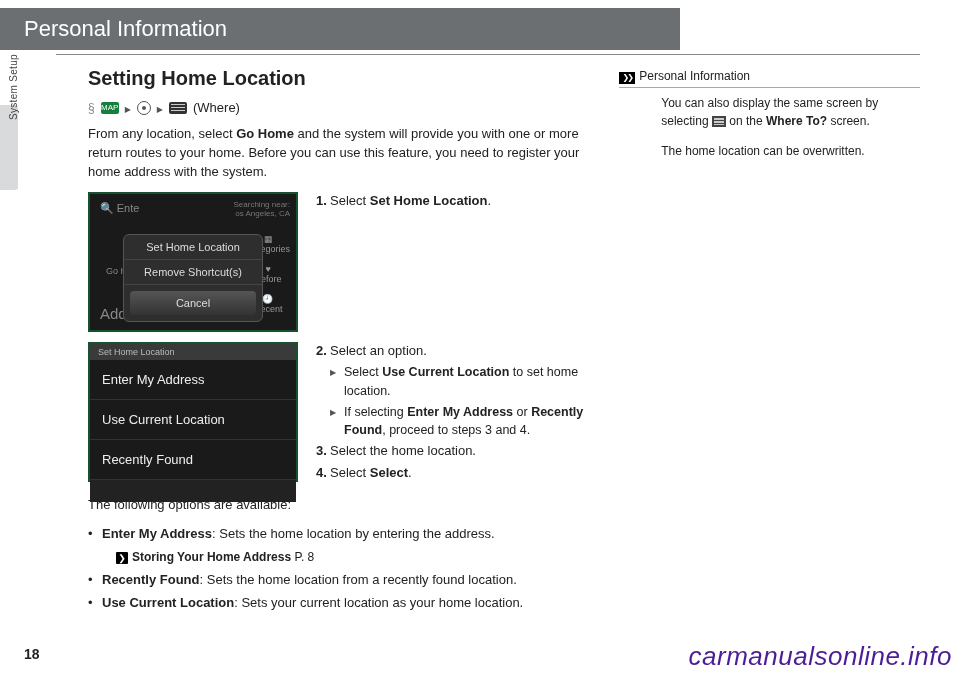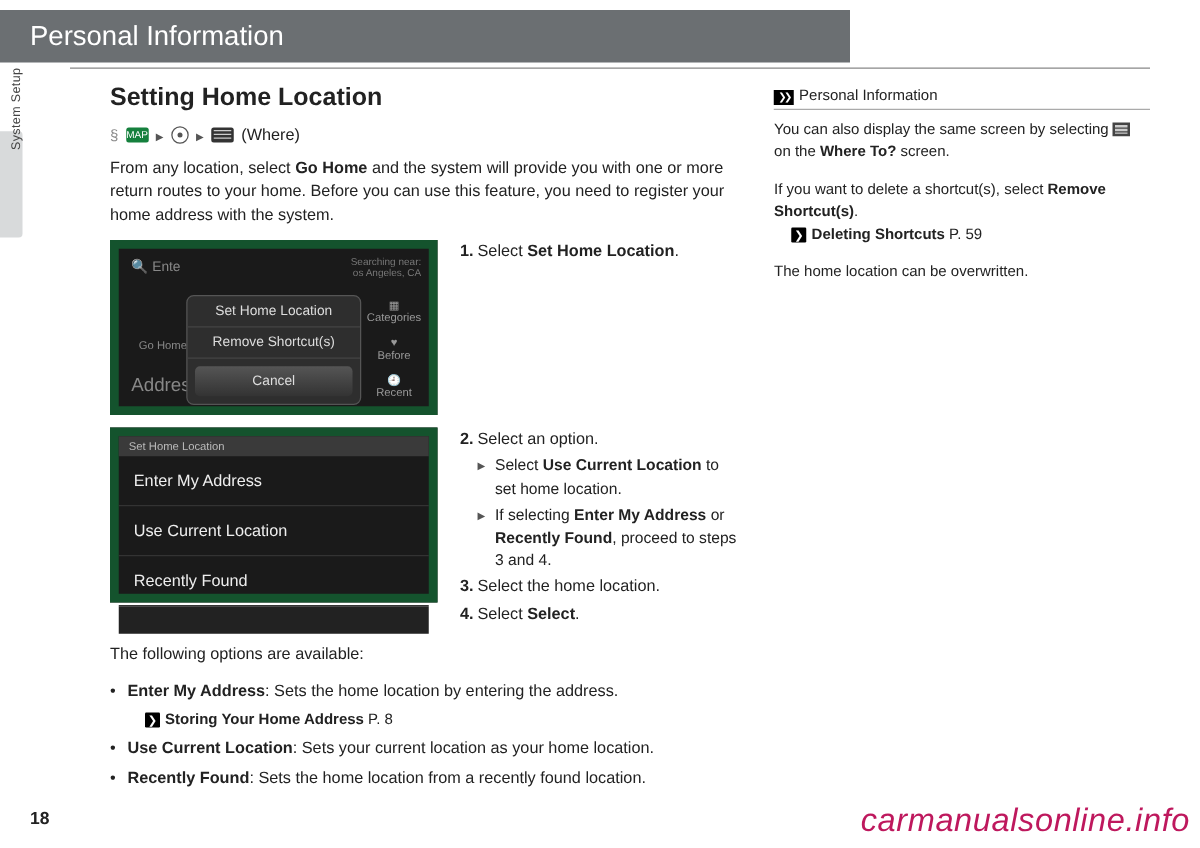--- a/index.html
+++ b/index.html
@@ -49,21 +49,21 @@
     left: 24px;
     bottom: 16px;
     font-size: 14px;
     font-weight: bold;
   }
   .watermark {
     position: absolute;
     right: 8px;
     bottom: 6px;
     font-size: 26px;
-    color: #be185d;
+    color: #4c1d95;
     font-weight: 400;
     letter-spacing: 0.5px;
     font-style: italic;
   }
 
   .content {
     display: flex;
     padding: 12px 40px 0 56px;
     gap: 30px;
   }
@@ -107,25 +107,25 @@
   .crumb-arrow::before { content: '▶'; font-size: 8px; color: #555; }
 
   .body-text {
     font-size: 13px;
     line-height: 1.45;
     margin-bottom: 10px;
   }
 
   .row { display: flex; gap: 18px; margin-bottom: 10px; }
   .screenshot {
-    width: 262px;
+    width: 210px;
     background: #1a1a1a;
     color: #ddd;
     font-size: 11px;
-    border: 7px solid #14532d;
+    border: 2px solid #14532d;
     position: relative;
   }
   .ss1 { height: 140px; padding: 8px; }
   .ss2 { height: 140px; }
   .ss1 .popup {
     position: absolute;
     left: 50%; top: 30%;
     transform: translate(-50%, 0);
     width: 140px;
     background: #2e2e2e;
@@ -215,21 +215,21 @@
   }
   .note-head-icon::before {
     content: '❯❯';
     background: #000; color: #fff;
     display: inline-block;
     width: 16px; height: 12px;
     font-size: 8px; text-align: center; line-height: 12px;
     margin-right: 4px;
     letter-spacing: -2px;
   }
-  .note-col p { margin-bottom: 12px; }
+  .note-col p { margin-bottom: 12px; margin-left: 42px; }
   .note-menu-icon {
     display: inline-block;
     width: 14px; height: 11px;
     background: #444;
     vertical-align: middle;
     position: relative;
   }
   .note-menu-icon::before, .note-menu-icon::after {
     content: ''; position: absolute; left: 2px; right: 2px;
     height: 1.5px; background: #ccc;
@@ -311,37 +311,33 @@
           <li class="num" data-num="3."><span>Select the home location.</span></li>
           <li class="num" data-num="4.">Select <b>Select</b>.</li>
         </ol>
       </div>
     </div>
 
     <p class="body-text">The following options are available:</p>
     <ul class="options-list">
       <li class="bullet"><b>Enter My Address</b>: Sets the home location by entering the address.</li>
       <li class="ref"><span class="ref-icon"></span><b>Storing Your Home Address</b> P. 8</li>
+      <li class="bullet"><b>Recently Found</b>: Sets the home location from a recently found location.</li>
       <li class="bullet"><b>Use Current Location</b>: Sets your current location as your home location.</li>
-      <li class="bullet"><b>Recently Found</b>: Sets the home location from a recently found location.</li>
     </ul>
 
   </div>
 
   <div class="note-col">
     <div class="note-head">
       <span class="note-head-icon"></span><span>Personal Information</span>
     </div>
     <p>
       <span>You can also display the same screen by selecting</span>
       <span class="note-menu-icon"></span>
       on the <b>Where To?</b> screen.
     </p>
-    <p>
-      If you want to delete a shortcut(s), select <b>Remove Shortcut(s)</b>.<br>
-      <span style="margin-left:14px" class="ref-icon"></span><b>Deleting Shortcuts</b> P. 59
-    </p>
     <p>The home location can be overwritten.</p>
   </div>
 </div>
 
 <div class="page-num">18</div>
 <div class="watermark">carmanualsonline.info</div>
 
 </body></html>

